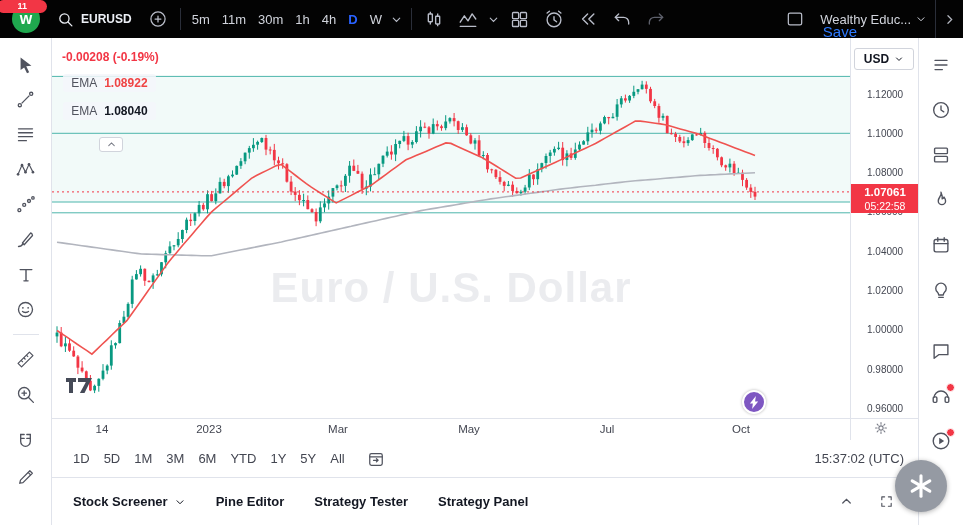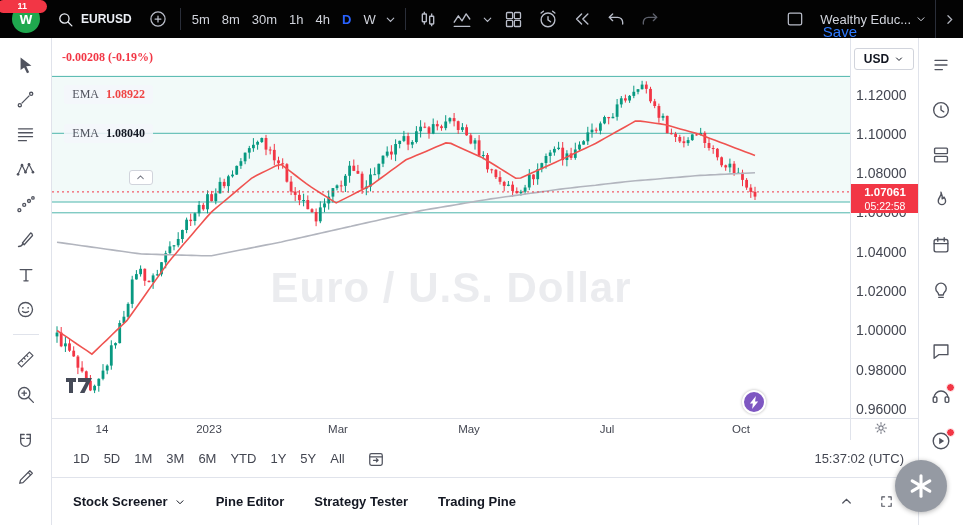--- a/index.html
+++ b/index.html
@@ -45,37 +45,37 @@
   .side-btn{width:40px;height:45px;color:#50535e;position:relative;}
   .side-gap{height:16px;}
   .dot{position:absolute;top:10px;right:6px;width:7px;height:7px;background:#f23645;border-radius:50%;
        border:1px solid #fff;}
 
   
   .chart-wrap{position:absolute;left:52px;top:38px;width:866px;height:402px;background:#fff;}
   .plot{position:absolute;left:0;top:0;width:798px;height:380px;overflow:hidden;cursor:crosshair;}
   .watermark{position:absolute;left:0;right:0;top:226px;text-align:center;font-size:42px;font-weight:700;
              color:rgba(120,130,145,0.15);letter-spacing:1px;pointer-events:none;white-space:nowrap;}
-  .legend{position:absolute;left:8px;top:12px;display:flex;flex-direction:column;gap:20px;align-items:flex-end;font-family:Liberation Serif, serif;}
+  .legend{position:absolute;left:8px;top:12px;display:flex;flex-direction:column;gap:10px;align-items:center;}
   .change{color:#f23645;font-size:12px;font-weight:600;padding-left:2px;}
   .chip{display:flex;gap:7px;background:rgba(244,246,250,0.88);padding:2px 8px;border-radius:3px;
         font-size:12px;align-items:center;}
   .chip-label{color:#50535e;}
   .chip-val{font-weight:700;}
   .chip-val.teal{color:#ef4444;}
   .chip-val.dark{color:#131722;}
   .collapse-btn{width:24px;height:15px;border:1px solid #d1d4dc;border-radius:3px;background:#fff;
                 color:#787b86;margin-top:7px;margin-left:4px;}
   .tv-logo{position:absolute;left:14px;top:340px;color:#454a57;}
   .bolt-btn{position:absolute;left:690px;top:352px;width:24px;height:24px;border-radius:50%;
             background:#7e57c2;border:2px solid #fff;box-shadow:0 0 3px rgba(0,0,0,0.3);}
   .price-axis{position:absolute;left:798px;top:0;width:68px;height:402px;border-left:1px solid #e0e3eb;
               background:#fff;cursor:ns-resize;}
   .price-axis::after{content:'';position:absolute;left:0;top:380px;width:68px;height:1px;background:#e0e3eb;}
-  .tick{position:absolute;left:5px;font-size:14px;color:#434651;line-height:16px;z-index:1;}
+  .tick{position:absolute;left:16px;font-size:10px;color:#434651;line-height:16px;z-index:1;}
   .usd-chip{position:absolute;left:3px;top:10px;width:60px;height:22px;border:1px solid #d1d4dc;
             border-radius:3px;background:#fff;font-size:12px;font-weight:700;color:#131722;gap:5px;z-index:2;}
   .price-badge{position:absolute;left:0;width:68px;height:15px;background:#f23645;color:#fff;
                font-size:11.5px;font-weight:700;display:flex;align-items:center;justify-content:center;z-index:2;}
   .countdown-badge{position:absolute;left:0;width:68px;height:14px;background:#f23645;color:#fff;
                font-size:10.5px;display:flex;align-items:center;justify-content:center;z-index:2;}
   .axis-gear{position:absolute;left:22px;top:382px;color:#787b86;z-index:2;}
   .time-axis{position:absolute;left:0;top:380px;width:798px;height:22px;background:#fff;
              border-top:1px solid #e0e3eb;cursor:ew-resize;}
   .t-label{position:absolute;top:4px;transform:translateX(-50%);font-size:11.5px;color:#434651;}
@@ -121,21 +121,21 @@
         <span>EURUSD</span>
       </button>
       <button class="icon-btn">
         <svg width="20" height="20" viewBox="0 0 24 24" fill="none" stroke="currentColor" stroke-width="1.5" stroke-linecap="round">
             <circle cx="12" cy="12" r="8.5"></circle>
             <path d="M12 8.5v7M8.5 12h7"></path>
           </svg>
       </button>
       <div class="v-sep"></div>
       <button class="interval-btn">5m</button>
-      <button class="interval-btn">8m</button>
+      <button class="interval-btn">11m</button>
       <button class="interval-btn">30m</button>
       <button class="interval-btn">1h</button>
       <button class="interval-btn">4h</button>
       <button class="interval-btn active">D</button>
       <button class="interval-btn">W</button>
       <button class="icon-btn sm">
         <svg width="13" height="13" viewBox="0 0 24 24" fill="none" stroke="currentColor" stroke-width="2" stroke-linecap="round">
             <path d="M6 9.5l6 6 6-6"></path>
           </svg>
       </button>
@@ -793,21 +793,21 @@
           <path d="M6 9.5l6 6 6-6"></path>
         </svg>
     </button>
     <button class="tab">
       <span>Pine Editor</span>
     </button>
     <button class="tab">
       <span>Strategy Tester</span>
     </button>
     <button class="tab">
-      <span>Trading Pine</span>
+      <span>Strategy Panel</span>
     </button>
     <div class="tabs-right">
       <button>
         <svg width="15" height="15" viewBox="0 0 24 24" fill="none" stroke="currentColor" stroke-width="2" stroke-linecap="round">
             <path d="M6 14.5l6-6 6 6"></path>
           </svg>
       </button>
       <button>
         <svg width="15" height="15" viewBox="0 0 24 24" fill="none" stroke="currentColor" stroke-width="1.8" stroke-linecap="round" stroke-linejoin="round">
             <path d="M9 4.5H4.5V9M15 4.5h4.5V9M9 19.5H4.5V15M15 19.5h4.5V15"></path>

